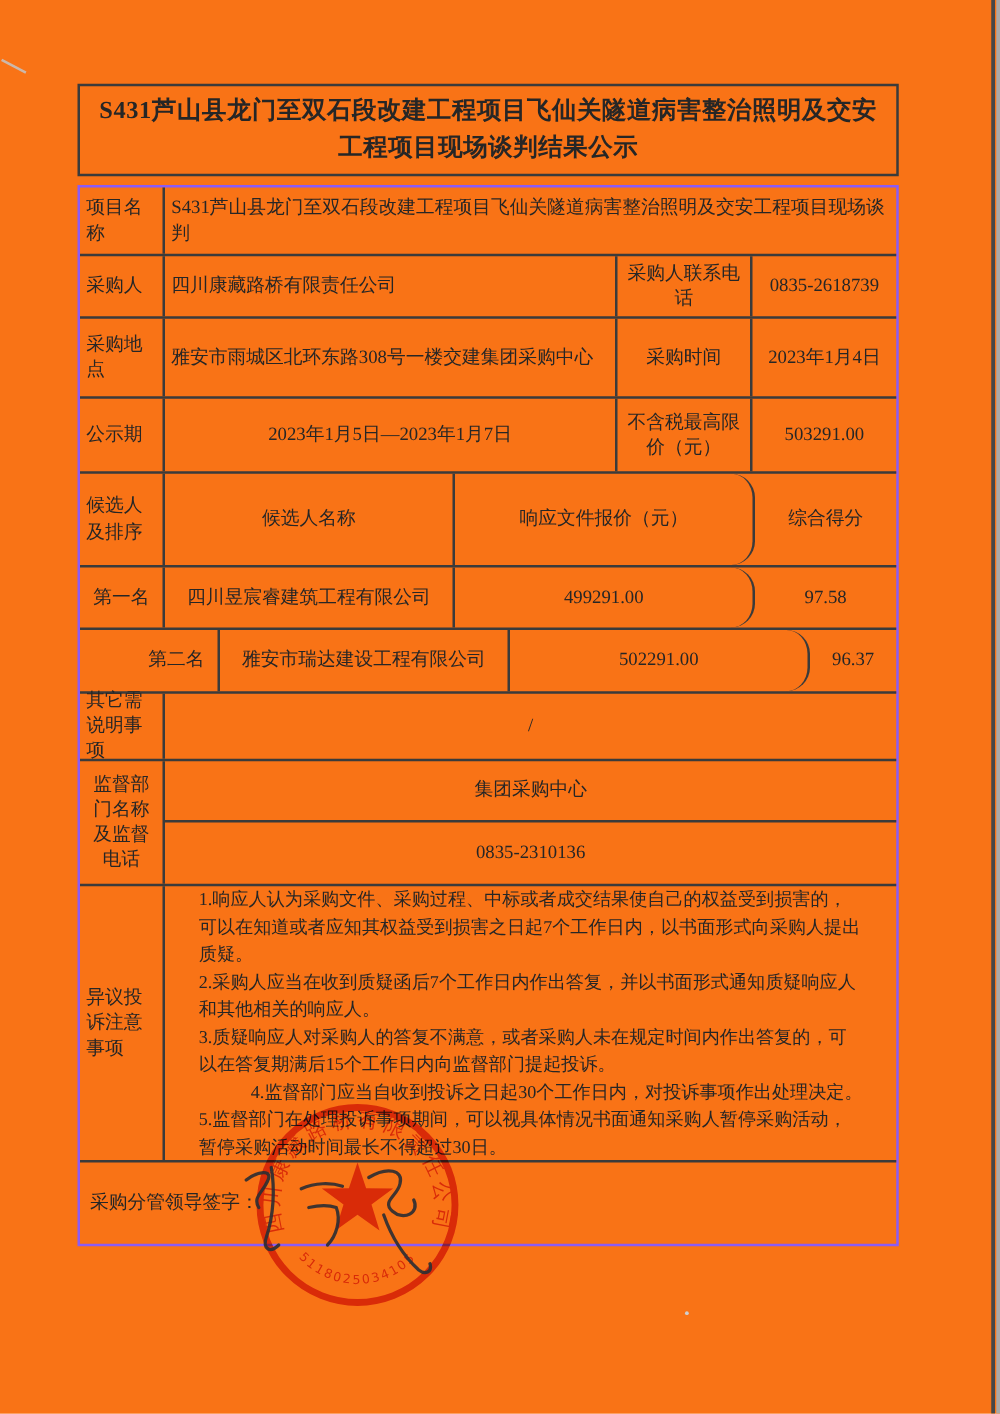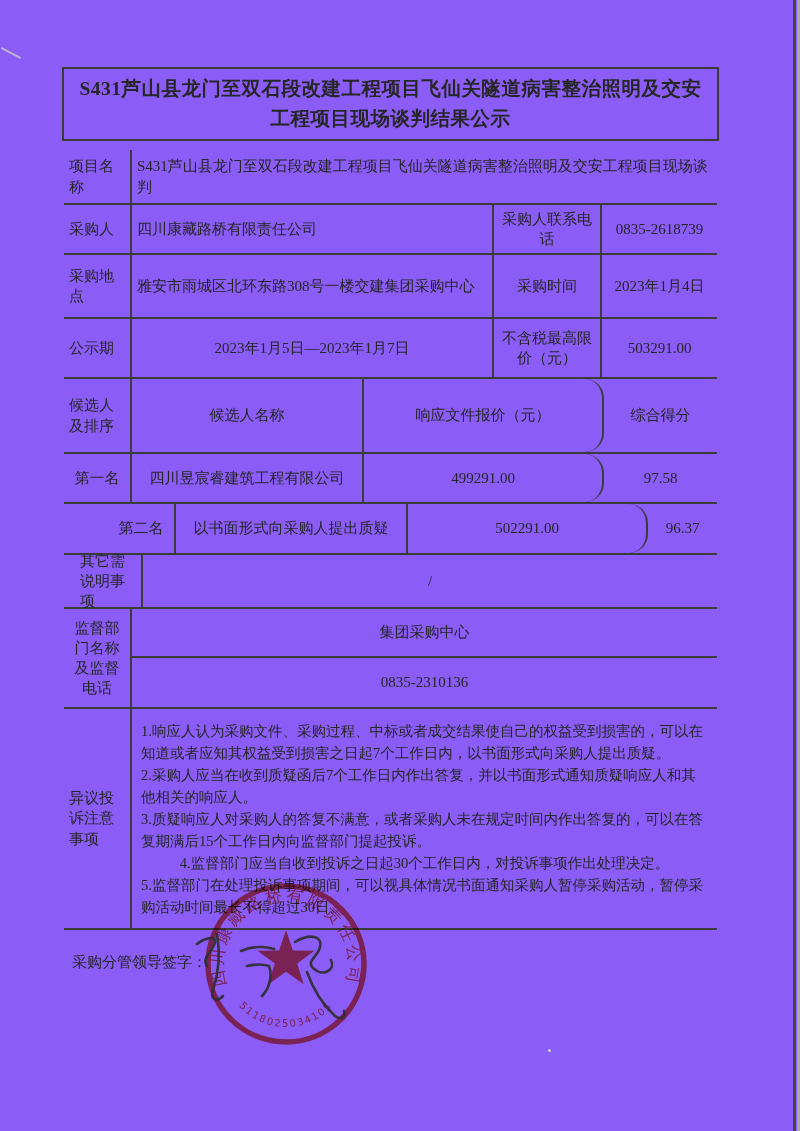--- a/index.html
+++ b/index.html
@@ -1,19 +1,19 @@
 <!DOCTYPE html>
 <html><head>
 <meta charset="utf-8">
 <style>
   html,body{margin:0;padding:0;}
   .page{
     position:relative;
     width:800px;height:1131px;
-    background:#8b5cf6;
+    background:#f97316;
     overflow:hidden;
     font-family:"Liberation Serif","DejaVu Serif",serif;
     color:#262626;
   }
   
   .title-box{
     position:absolute;left:62px;top:67px;width:657px;height:74px;
     border:2px solid #3b3b3b;box-sizing:border-box;
     display:flex;align-items:center;justify-content:center;
   }
@@ -38,31 +38,31 @@
   .label{width:68px;flex:0 0 68px;justify-content:flex-start;text-align:left;}
   .label.ctr{justify-content:center;text-align:center;}
   .w362{width:362px;flex:0 0 362px;}
   .w108{width:108px;flex:0 0 108px;}
   .w232{width:232px;flex:0 0 232px;}
   .w240{width:240px;flex:0 0 240px;border-radius:19px;}
   .grow{flex:1 1 auto;}
   .left{justify-content:flex-start;text-align:left;}
   .ctrtxt{text-align:center;}
   .h55{height:55px;} .h50{height:50px;} .h64{height:64px;} .h60{height:60px;}
-  .h75{height:75px;} .h51{height:51px;padding-left:44px;} .h54{height:54px;padding-left:11px;} .h100{height:100px;}
+  .h75{height:75px;} .h51{height:51px;padding-left:44px;} .h54{height:54px;} .h100{height:100px;}
   .h221{height:221px;} .h65{height:65px;}
   .stack{flex-direction:column;align-items:stretch;padding:0;}
   .stack .sub{
     flex:1 1 50%;display:flex;align-items:center;justify-content:center;
     border-bottom:2px solid #3b3b3b;box-sizing:border-box;
   }
   .stack .sub:last-child{border-bottom:none;}
   .objection-cell{
-    flex-direction:column;align-items:center;justify-content:center;
-    font-size:14.5px;line-height:22px;padding:6px 9px;
+    flex-direction:column;align-items:flex-end;justify-content:center;
+    font-size:14.5px;line-height:22px;padding:6px 27px;
   }
   .objection-cell .obj-item{display:block;text-align:left;}
   .sig-row .cell{justify-content:flex-start;padding-left:8px;}
   
   .stamp{
     position:absolute;left:200px;top:878px;width:172px;height:172px;
     opacity:.82;mix-blend-mode:multiply;
   }
   
   .signature{position:absolute;left:183px;top:918px;width:210px;height:115px;}
@@ -118,21 +118,21 @@
 
     <div class="row h50">
       <div class="cell label ctr">第一名</div>
       <div class="cell w232">四川昱宸睿建筑工程有限公司</div>
       <div class="cell w240">499291.00</div>
       <div class="cell grow">97.58</div>
     </div>
 
     <div class="row h51">
       <div class="cell label ctr">第二名</div>
-      <div class="cell w232">以书面形式向采购人提出质疑</div>
+      <div class="cell w232">雅安市瑞达建设工程有限公司</div>
       <div class="cell w240">502291.00</div>
       <div class="cell grow">96.37</div>
     </div>
 
     <div class="row h54">
       <div class="cell label">其它需说明事项</div>
       <div class="cell grow">/</div>
     </div>
 
     <div class="row h100">

